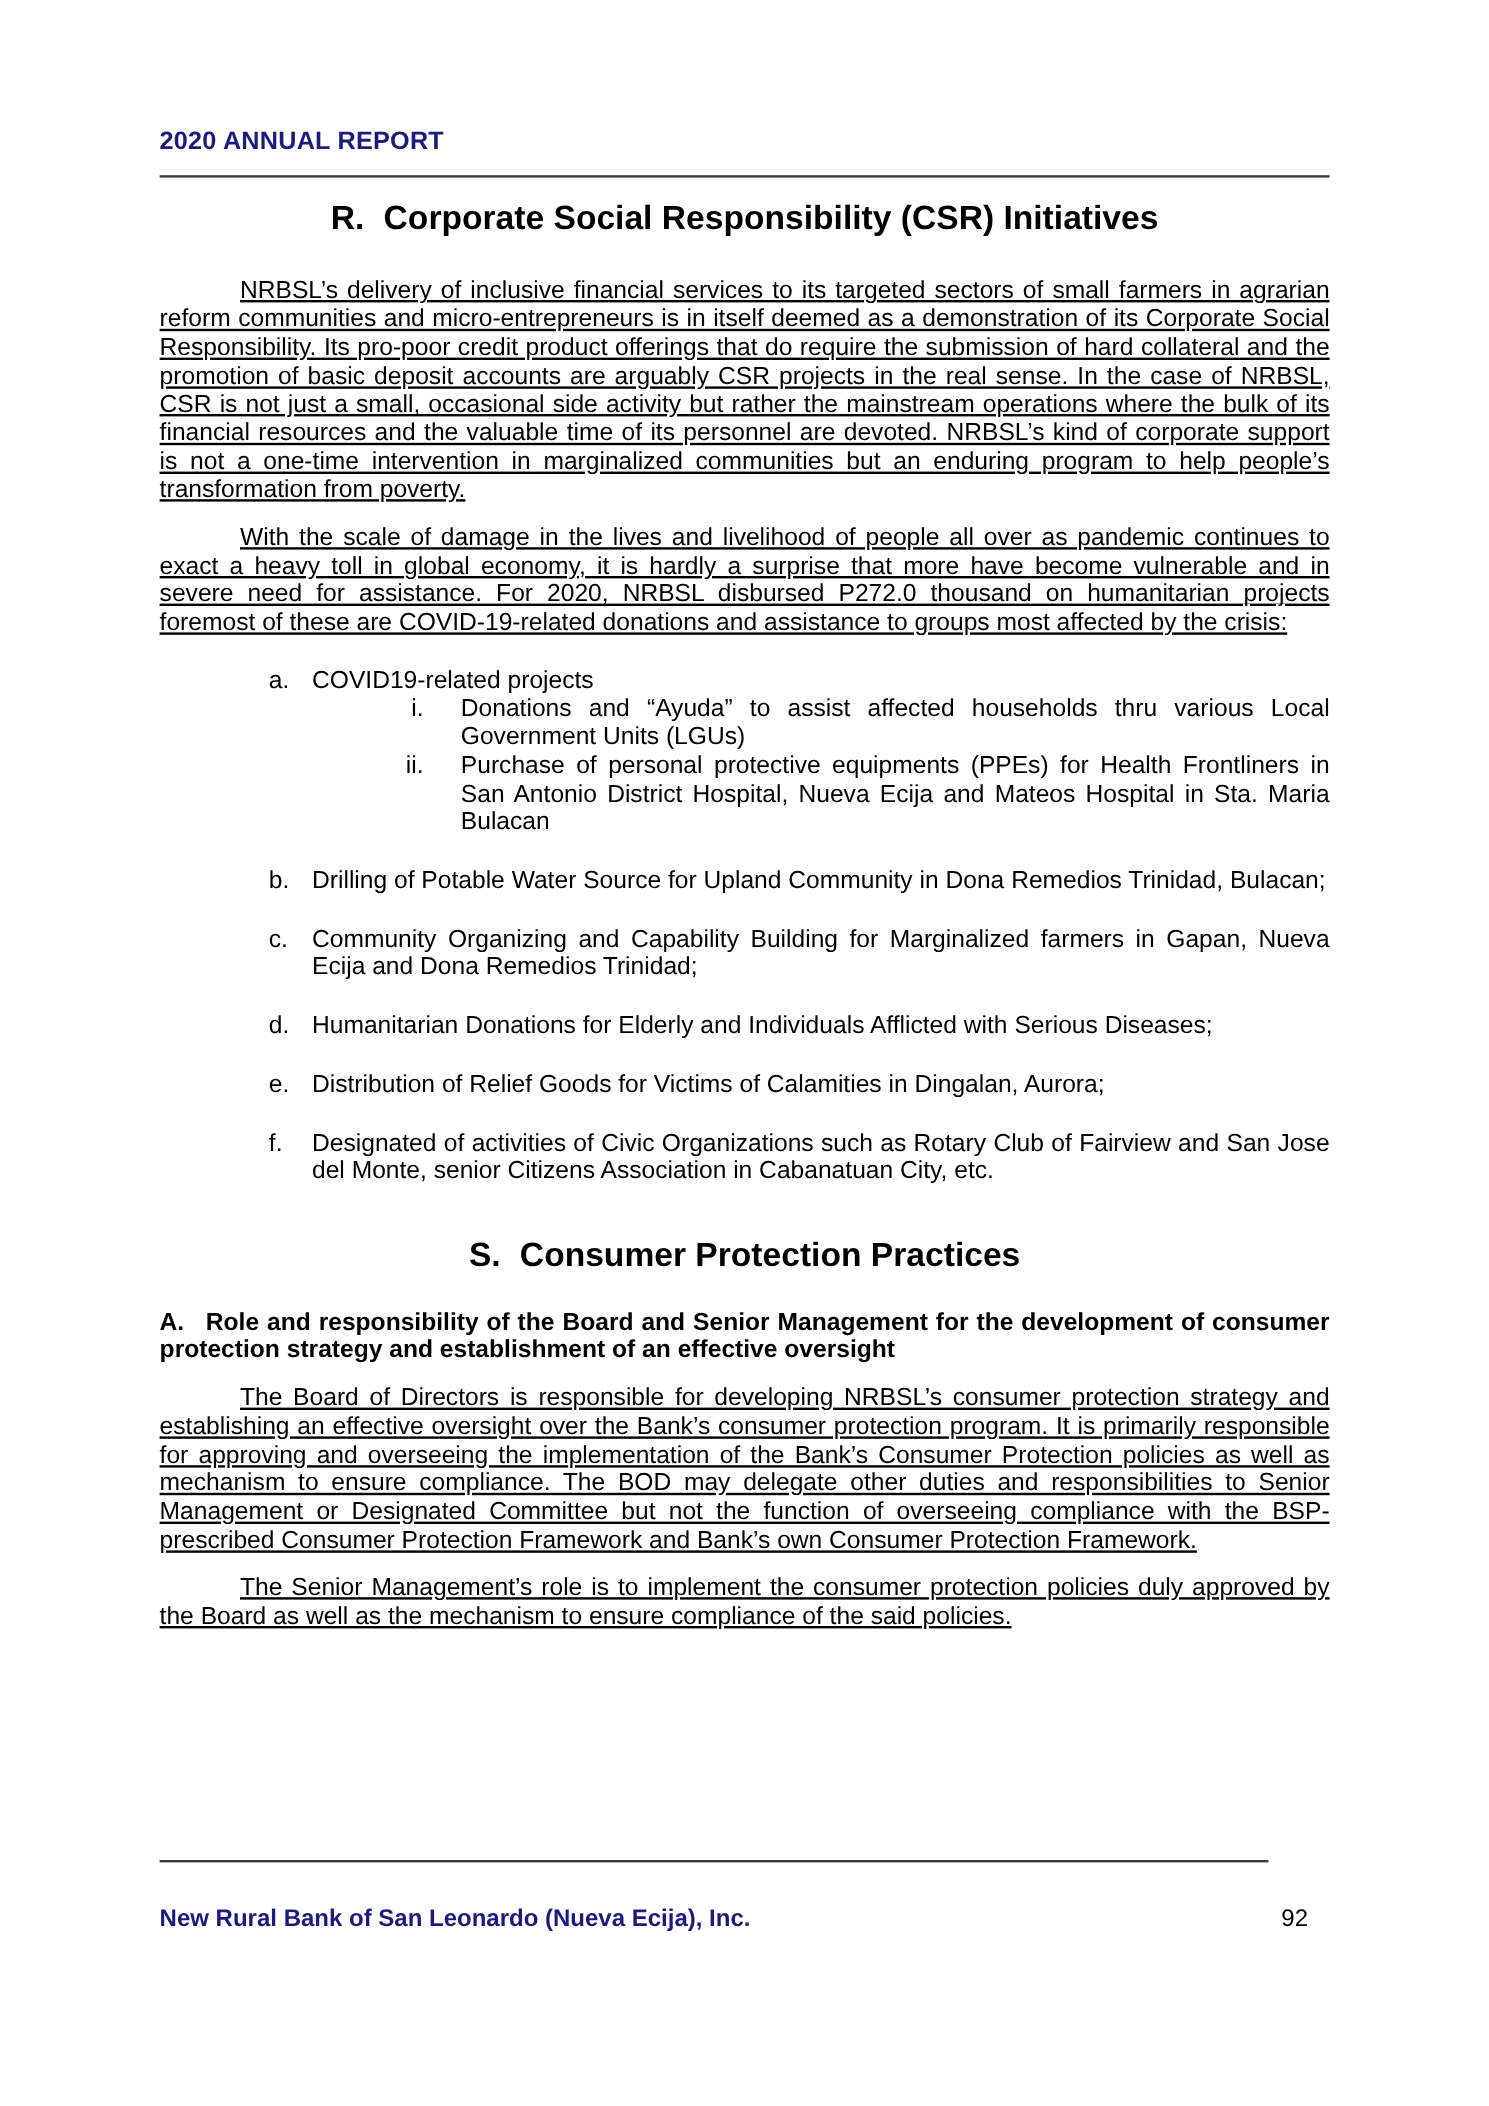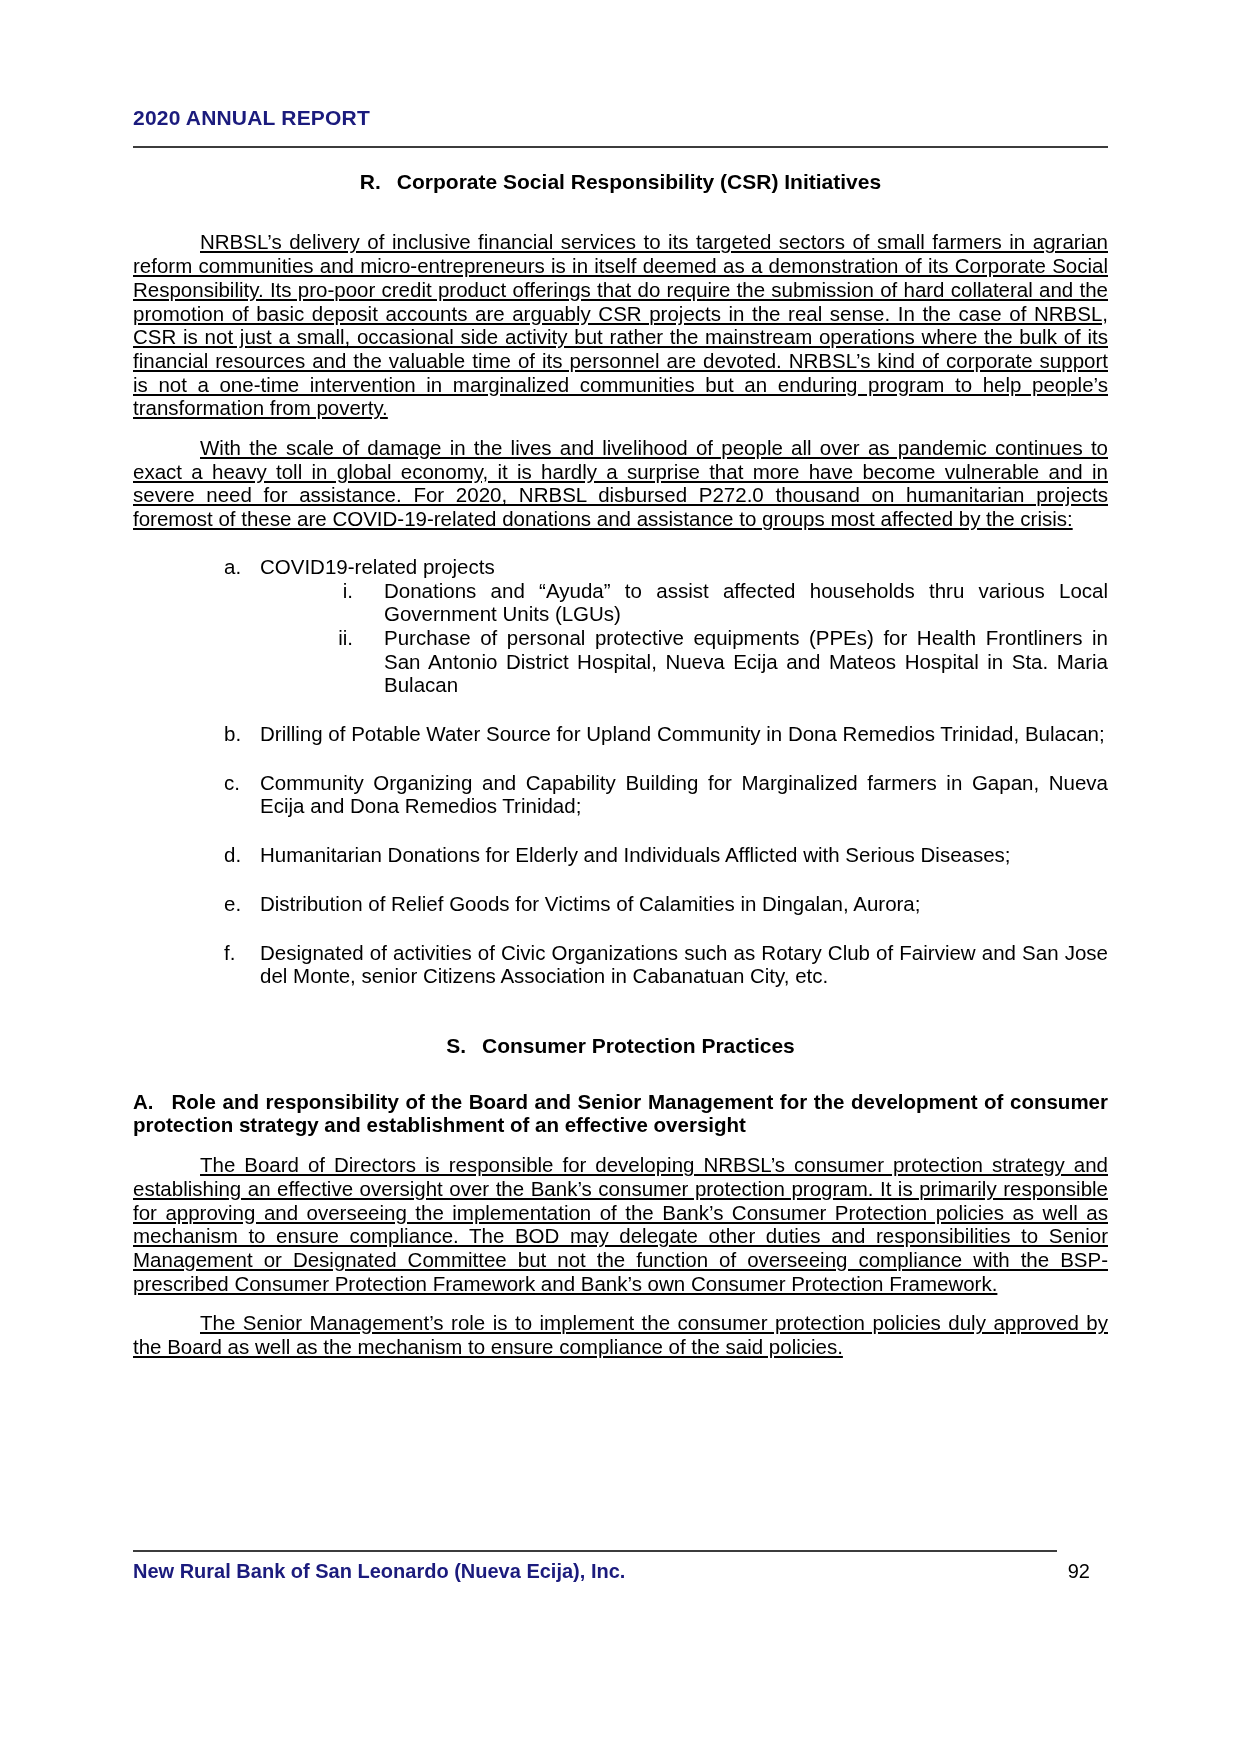--- a/index.html
+++ b/index.html
@@ -31,21 +31,21 @@
   }
   .header-rule {
     margin-top: 16px;
     height: 2px;
     background: #3c3c3c;
   }
   .section-heading {
     margin-top: 22px;
     text-align: center;
     font-weight: bold;
-    font-size: 21px;
+    font-size: 28px;
   }
   .section-heading .h-label { margin-right: 16px; }
   .para {
     text-align: justify;
     text-indent: 67px;
     text-decoration: underline;
   }
   .para-1 { margin-top: 37px; }
   .para-gap { margin-top: 16px; }
   .list { margin-left: 91px; }
@@ -78,21 +78,21 @@
     position: absolute;
     left: 133px; top: 1550px;
     width: 975px;
   }
   .footer-rule {
     width: 924px;
     height: 2px;
     background: #3c3c3c;
   }
   .footer-row {
-    margin-top: 8px;
+    margin-top: 36px;
     display: flex;
     justify-content: space-between;
     align-items: baseline;
   }
   .bank-name {
     font-size: 20px;
     font-weight: bold;
     color: #1b1b7d;
   }
   .page-number {

